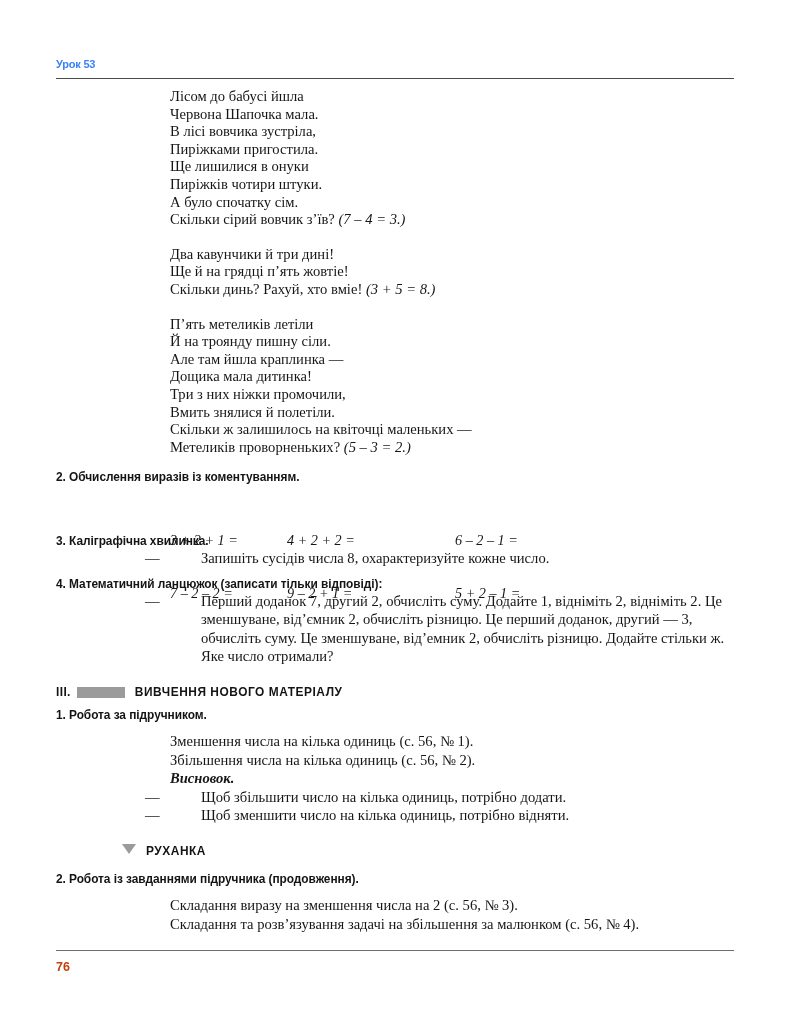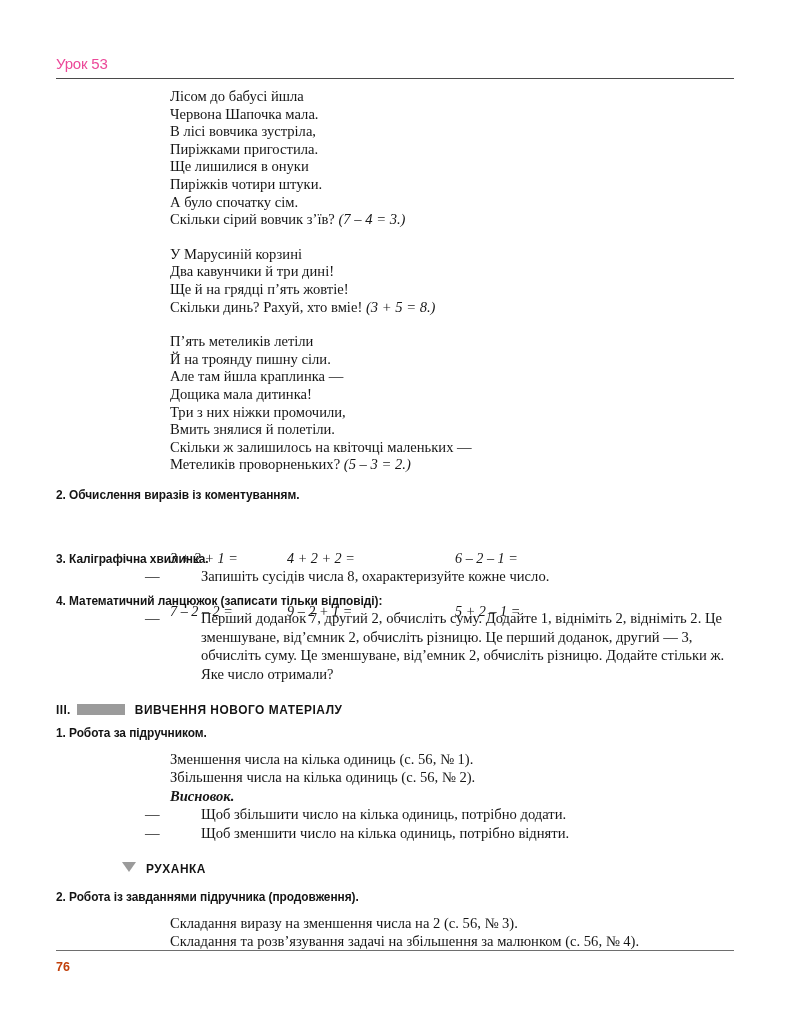--- a/index.html
+++ b/index.html
@@ -24,24 +24,24 @@
 
   
   .running-head {
     position: absolute;
     left: 56px;
     top: 56px;
     width: 678px;
   }
   .running-head-title {
     font-family: "Liberation Sans", "DejaVu Sans", sans-serif;
-    font-weight: normal;
-    font-size: 15px;
+    font-weight: bold;
+    font-size: 11px;
     letter-spacing: -0.2px;
-    color: #ec4899;
+    color: #3b82f6;
     line-height: 16px;
   }
   .head-rule {
     position: absolute;
     left: 56px;
     top: 78px;
     width: 678px;
     height: 1px;
     background: #4a4a4a;
   }
@@ -228,21 +228,20 @@
       <div class="line">Червона Шапочка мала.</div>
       <div class="line">В лісі вовчика зустріла,</div>
       <div class="line">Пиріжками пригостила.</div>
       <div class="line">Ще лишилися в онуки</div>
       <div class="line">Пиріжків чотири штуки.</div>
       <div class="line">А було спочатку сім.</div>
       <div class="line"><span>Скільки сірий вовчик з’їв? </span><span class="answer">(7 – 4 = 3.)</span></div>
     </div>
 
     <div class="verse">
-      <div class="line">У Марусиній корзині</div>
       <div class="line">Два кавунчики й три дині!</div>
       <div class="line">Ще й на грядці п’ять жовтіе!</div>
       <div class="line"><span>Скільки динь? Рахуй, хто вміе! </span><span class="answer">(3 + 5 = 8.)</span></div>
     </div>
 
     <div class="verse">
       <div class="line">П’ять метеликів летіли</div>
       <div class="line">Й на троянду пишну сіли.</div>
       <div class="line">Але там йшла краплинка —</div>
       <div class="line">Дощика мала дитинка!</div>

